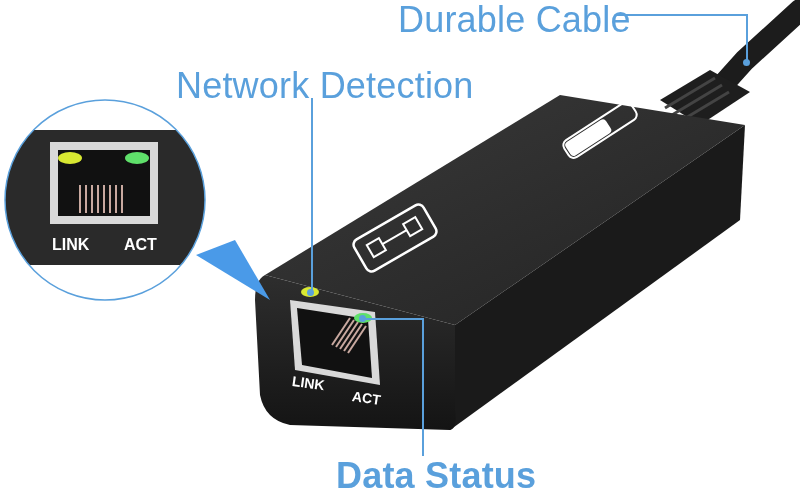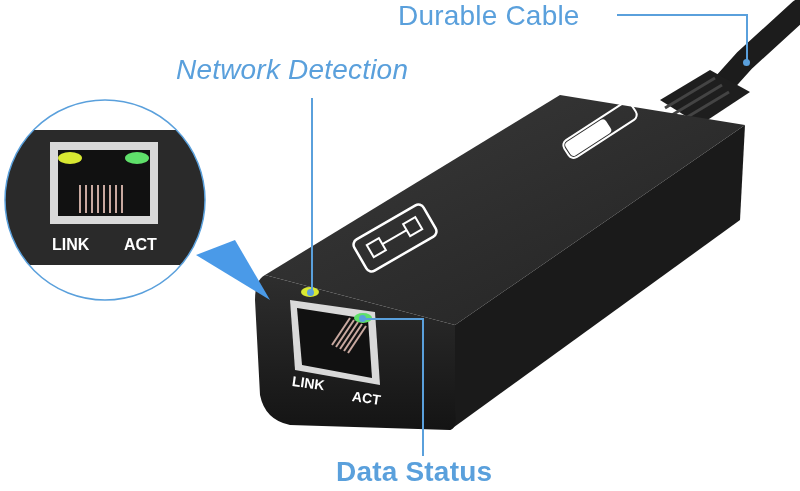--- a/index.html
+++ b/index.html
@@ -1,17 +1,17 @@
 <!DOCTYPE html>
 <html><head>
 <meta charset="utf-8">
 <style>
   html,body{margin:0;padding:0;}
   body{width:800px;height:491px;background:#ffffff;position:relative;overflow:hidden;font-family:"Liberation Sans",sans-serif;}
-  .label{position:absolute;color:#5aa0dc;font-size:28px;line-height:1;white-space:nowrap;letter-spacing:0.2px;}
+  .label{position:absolute;color:#5aa0dc;font-size:36px;line-height:1;white-space:nowrap;letter-spacing:0.2px;}
   .line{position:absolute;background:#5aa0dc;}
   .dot{position:absolute;width:7px;height:7px;border-radius:50%;background:#5aa0dc;}
   svg{position:absolute;left:0;top:0;}
   .port-text{position:absolute;color:#ffffff;font-weight:bold;font-size:16px;}
 </style>
 </head>
 <body>
 
 <svg width="800" height="491" viewBox="0 0 800 491">
   <defs>
@@ -96,20 +96,20 @@
 <div class="port-text" style="left:124px;top:236px;">ACT</div>
 
 <div class="port-text" style="left:292px;top:375px;transform:rotate(8deg);font-size:14px;">LINK</div>
 <div class="port-text" style="left:352px;top:390px;transform:rotate(8deg);font-size:14px;">ACT</div>
 
 <div class="label" style="left:398px;top:2px;">Durable Cable</div>
 <div class="line" style="left:617px;top:14px;width:130px;height:1.5px;"></div>
 <div class="line" style="left:746px;top:14px;width:1.5px;height:48px;"></div>
 <div class="dot" style="left:743px;top:59px;"></div>
 
-<div class="label" style="left:176px;top:56px;font-style:italic;">Network Detection</div>
+<div class="label" style="left:176px;top:68px;">Network Detection</div>
 <div class="line" style="left:311px;top:98px;width:1.5px;height:194px;"></div>
 <div class="dot" style="left:307px;top:289px;"></div>
 
 <div class="label" style="left:336px;top:458px;font-weight:bold;">Data Status</div>
 <div class="line" style="left:363px;top:318px;width:60px;height:1.5px;"></div>
 <div class="line" style="left:422px;top:318px;width:1.5px;height:138px;"></div>
 <div class="dot" style="left:359px;top:315px;"></div>
 
 </body></html>

